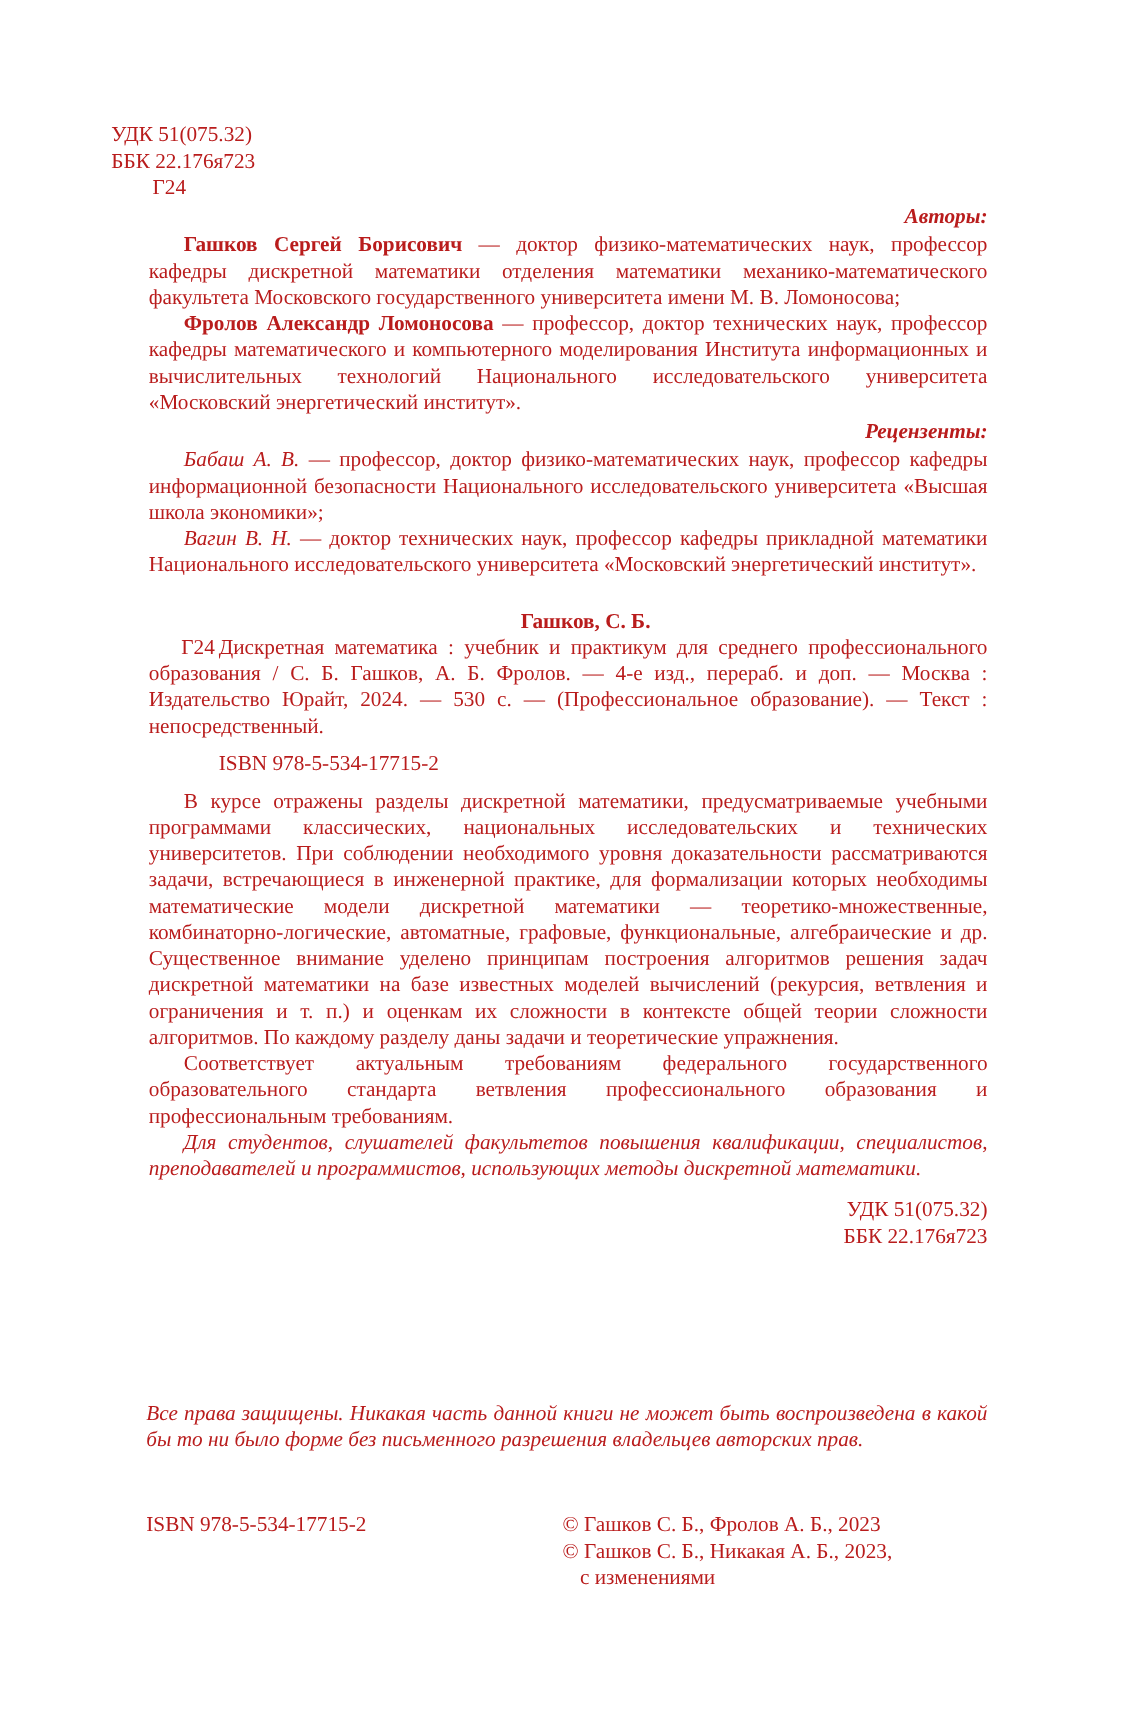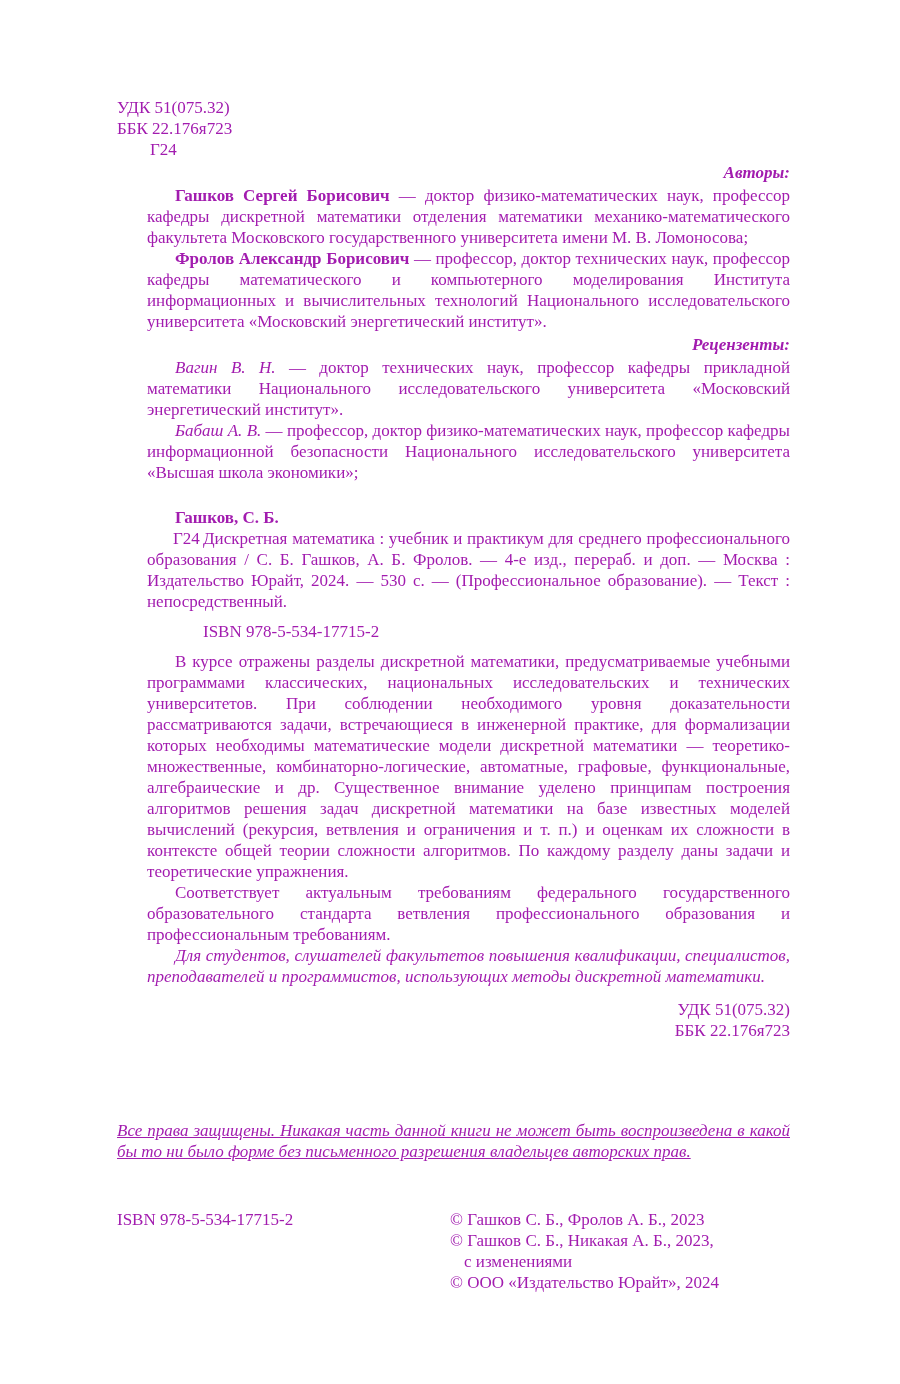--- a/index.html
+++ b/index.html
@@ -3,25 +3,25 @@
 <meta charset="utf-8">
 <style>
   * { margin: 0; padding: 0; box-sizing: border-box; }
   html, body { background: #ffffff; }
   .page {
     position: relative;
     width: 900px;
     height: 1384px;
     margin: 0 auto;
     background: #ffffff;
-    color: #a21caf;
+    color: #b91c1c;
     font-family: "Liberation Serif", serif;
     font-size: 17px;
     line-height: 21px;
-    padding: 97px 110px 0 117px;
+    padding: 97px 110px 0 89px;
     overflow: hidden;
   }
   .top-codes div { white-space: nowrap; }
   .top-author-code { margin-left: 33px; }
 
   .main-block { margin-left: 30px; }
 
   .section-heading {
     text-align: right;
     font-weight: 700;
@@ -32,20 +32,21 @@
     text-align: justify;
     text-indent: 28px;
   }
   .name-bold { font-weight: 700; }
   .name-italic { font-style: italic; }
 
   .bib-author {
     font-weight: 700;
     text-indent: 28px;
     margin-top: 24px;
+    text-align: center;
   }
   .bib-record {
     position: relative;
     text-align: justify;
     text-indent: 56px;
   }
   .bib-margin-code {
     position: absolute;
     left: -30px;
     top: 0;
@@ -62,21 +63,20 @@
 
   .bottom-cluster {
     position: absolute;
     left: 117px;
     right: 110px;
     top: 1120px;
   }
   .rights {
     font-style: italic;
     text-align: justify;
-    text-decoration: underline;
   }
   .bottom-row {
     position: relative;
     margin-top: 24px;
     min-height: 90px;
   }
   .bottom-isbn {
     position: absolute;
     left: 0;
     top: 0;
@@ -96,27 +96,27 @@
     <div>ББК 22.176я723</div>
     <div class="top-author-code">Г24</div>
   </div>
 
   <div class="main-block">
 
     <div class="section-heading">Авторы:</div>
 
     <p class="para"><span class="name-bold">Гашков Сергей Борисович</span><span> — доктор физико-математических наук, профессор кафедры дискретной математики отделения математики механико-математического факультета Московского государственного университета имени М. В. Ломоносова;</span></p>
 
-    <p class="para"><span class="name-bold">Фролов Александр Борисович</span><span> — профессор, доктор технических наук, профессор кафедры математического и компьютерного моделирования Института информационных и вычислительных технологий Национального исследовательского университета «Московский энергетический институт».</span></p>
+    <p class="para"><span class="name-bold">Фролов Александр Ломоносова</span><span> — профессор, доктор технических наук, профессор кафедры математического и компьютерного моделирования Института информационных и вычислительных технологий Национального исследовательского университета «Московский энергетический институт».</span></p>
 
     <div class="section-heading">Рецензенты:</div>
 
+    <p class="para"><span class="name-italic">Бабаш А. В.</span><span> — профессор, доктор физико-математических наук, профессор кафедры информационной безопасности Национального исследовательского университета «Высшая школа экономики»;</span></p>
+
     <p class="para"><span class="name-italic">Вагин В. Н.</span><span> — доктор технических наук, профессор кафедры прикладной математики Национального исследовательского университета «Московский энергетический институт».</span></p>
-
-    <p class="para"><span class="name-italic">Бабаш А. В.</span><span> — профессор, доктор физико-математических наук, профессор кафедры информационной безопасности Национального исследовательского университета «Высшая школа экономики»;</span></p>
 
     <div class="bib-author">Гашков, С. Б.</div>
 
     <p class="bib-record">
       <span class="bib-margin-code">Г24</span><span>Дискретная математика : учебник и практикум для среднего профессионального образования / С. Б. Гашков, А. Б. Фролов. — 4-е изд., перераб. и доп. — Москва : Издательство Юрайт, 2024. — 530 с. — (Профессиональное образование). — Текст : непосредственный.</span>
     </p>
 
     <div class="isbn-line">ISBN 978-5-534-17715-2</div>
 
     <div class="annotation">
@@ -135,19 +135,18 @@
   <div class="bottom-cluster">
 
     <p class="rights">Все права защищены. Никакая часть данной книги не может быть воспроизведена в какой бы то ни было форме без письменного разрешения владельцев авторских прав.</p>
 
     <div class="bottom-row">
       <span class="bottom-isbn">ISBN 978-5-534-17715-2</span>
       <div class="copyright-block">
         <div class="copyright-line">© Гашков С. Б., Фролов А. Б., 2023</div>
         <div class="copyright-line">© Гашков С. Б., Никакая А. Б., 2023,</div>
         <div class="copyright-line cont">с изменениями</div>
-        <div class="copyright-line">© ООО «Издательство Юрайт», 2024</div>
       </div>
     </div>
 
   </div>
 
 </div>
 
 </body></html>

